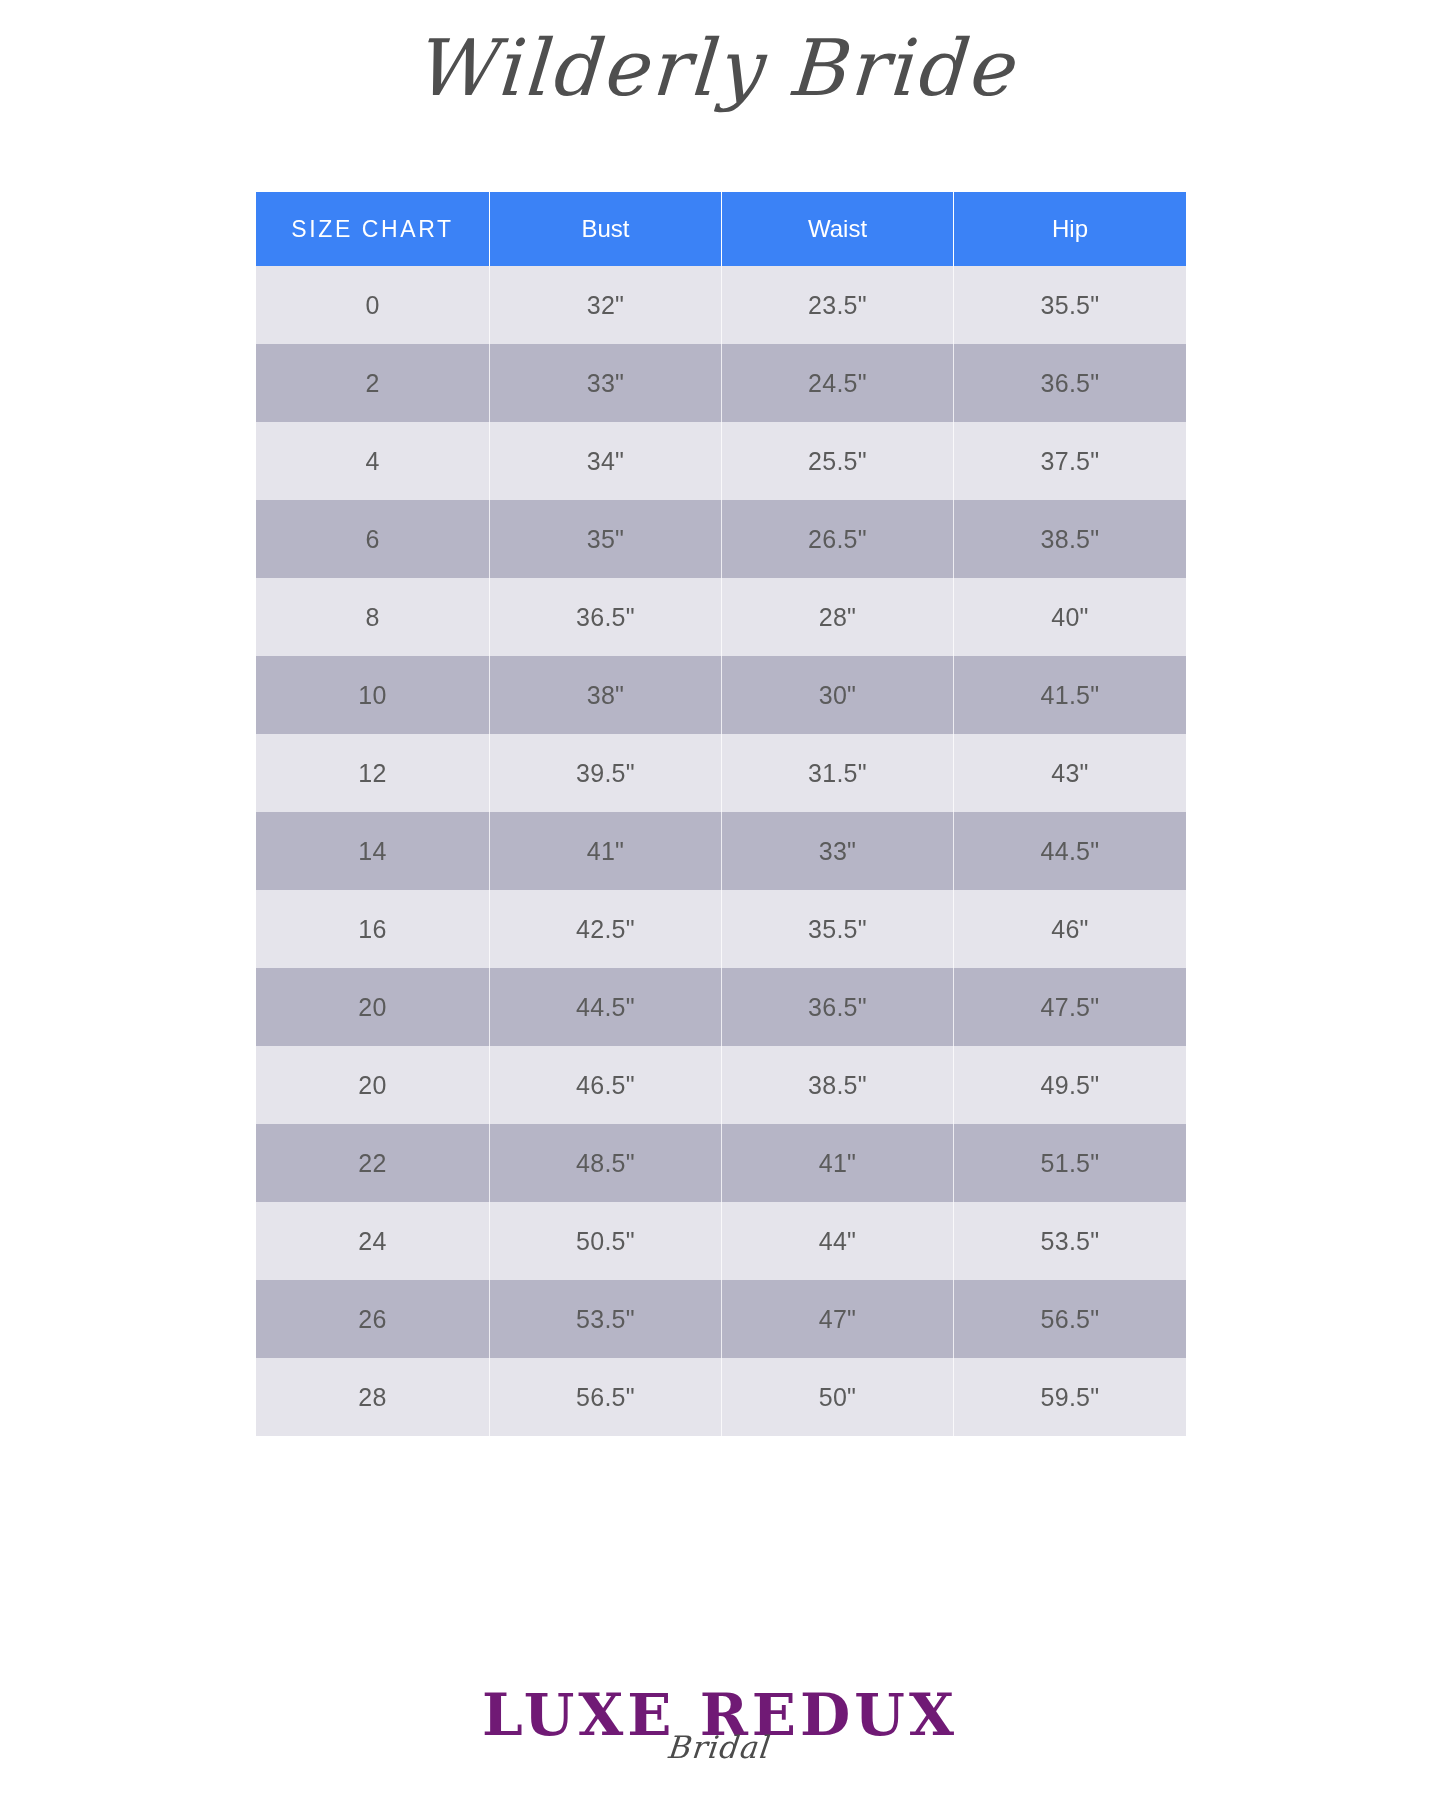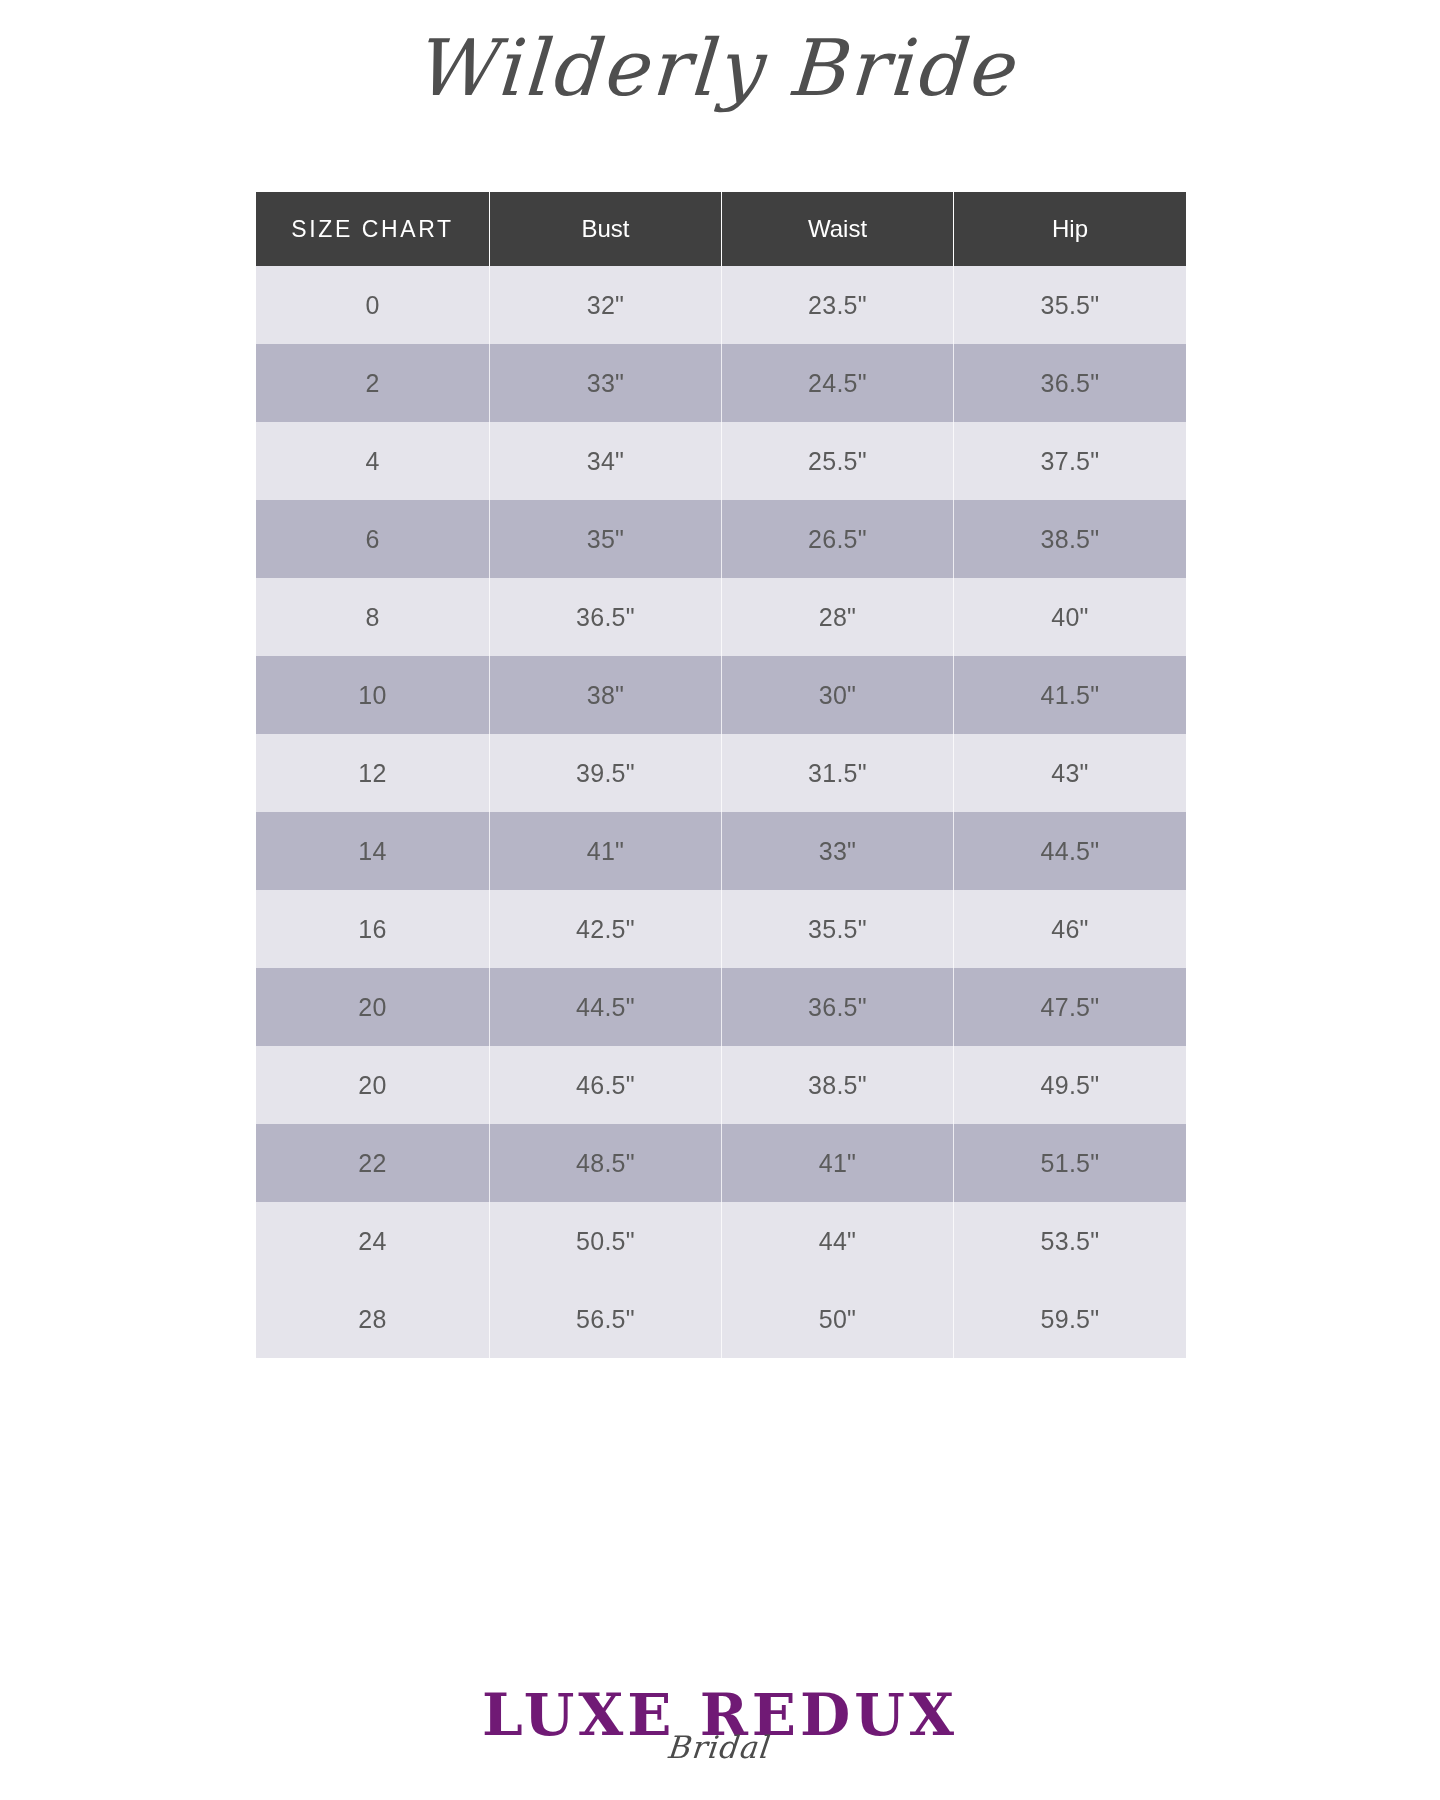--- a/index.html
+++ b/index.html
@@ -41,21 +41,21 @@
   table.size-chart {
     width:930px;
     border-collapse:separate;
     border-spacing:0;
     table-layout:fixed;
   }
   table.size-chart col.c-size { width:234px; }
   table.size-chart col.c-val  { width:232px; }
 
   thead th {
-    background:#404040;
+    background:#3b82f6;
     color:#ffffff;
     height:74px;
     font-weight:400;
     font-size:24px;
     text-align:center;
     vertical-align:middle;
     border-right:1px solid #ffffff;
     font-family:"Liberation Sans", sans-serif;
   }
   thead th.th-size {
@@ -204,20 +204,26 @@
           <td>48.5"</td>
           <td>41"</td>
           <td>51.5"</td>
         </tr>
         <tr class="row-light">
           <td>24</td>
           <td>50.5"</td>
           <td>44"</td>
           <td>53.5"</td>
         </tr>
+        <tr class="row-dark">
+          <td>26</td>
+          <td>53.5"</td>
+          <td>47"</td>
+          <td>56.5"</td>
+        </tr>
         <tr class="row-light">
           <td>28</td>
           <td>56.5"</td>
           <td>50"</td>
           <td>59.5"</td>
         </tr>
       </tbody>
     </table>
   </div>
 

